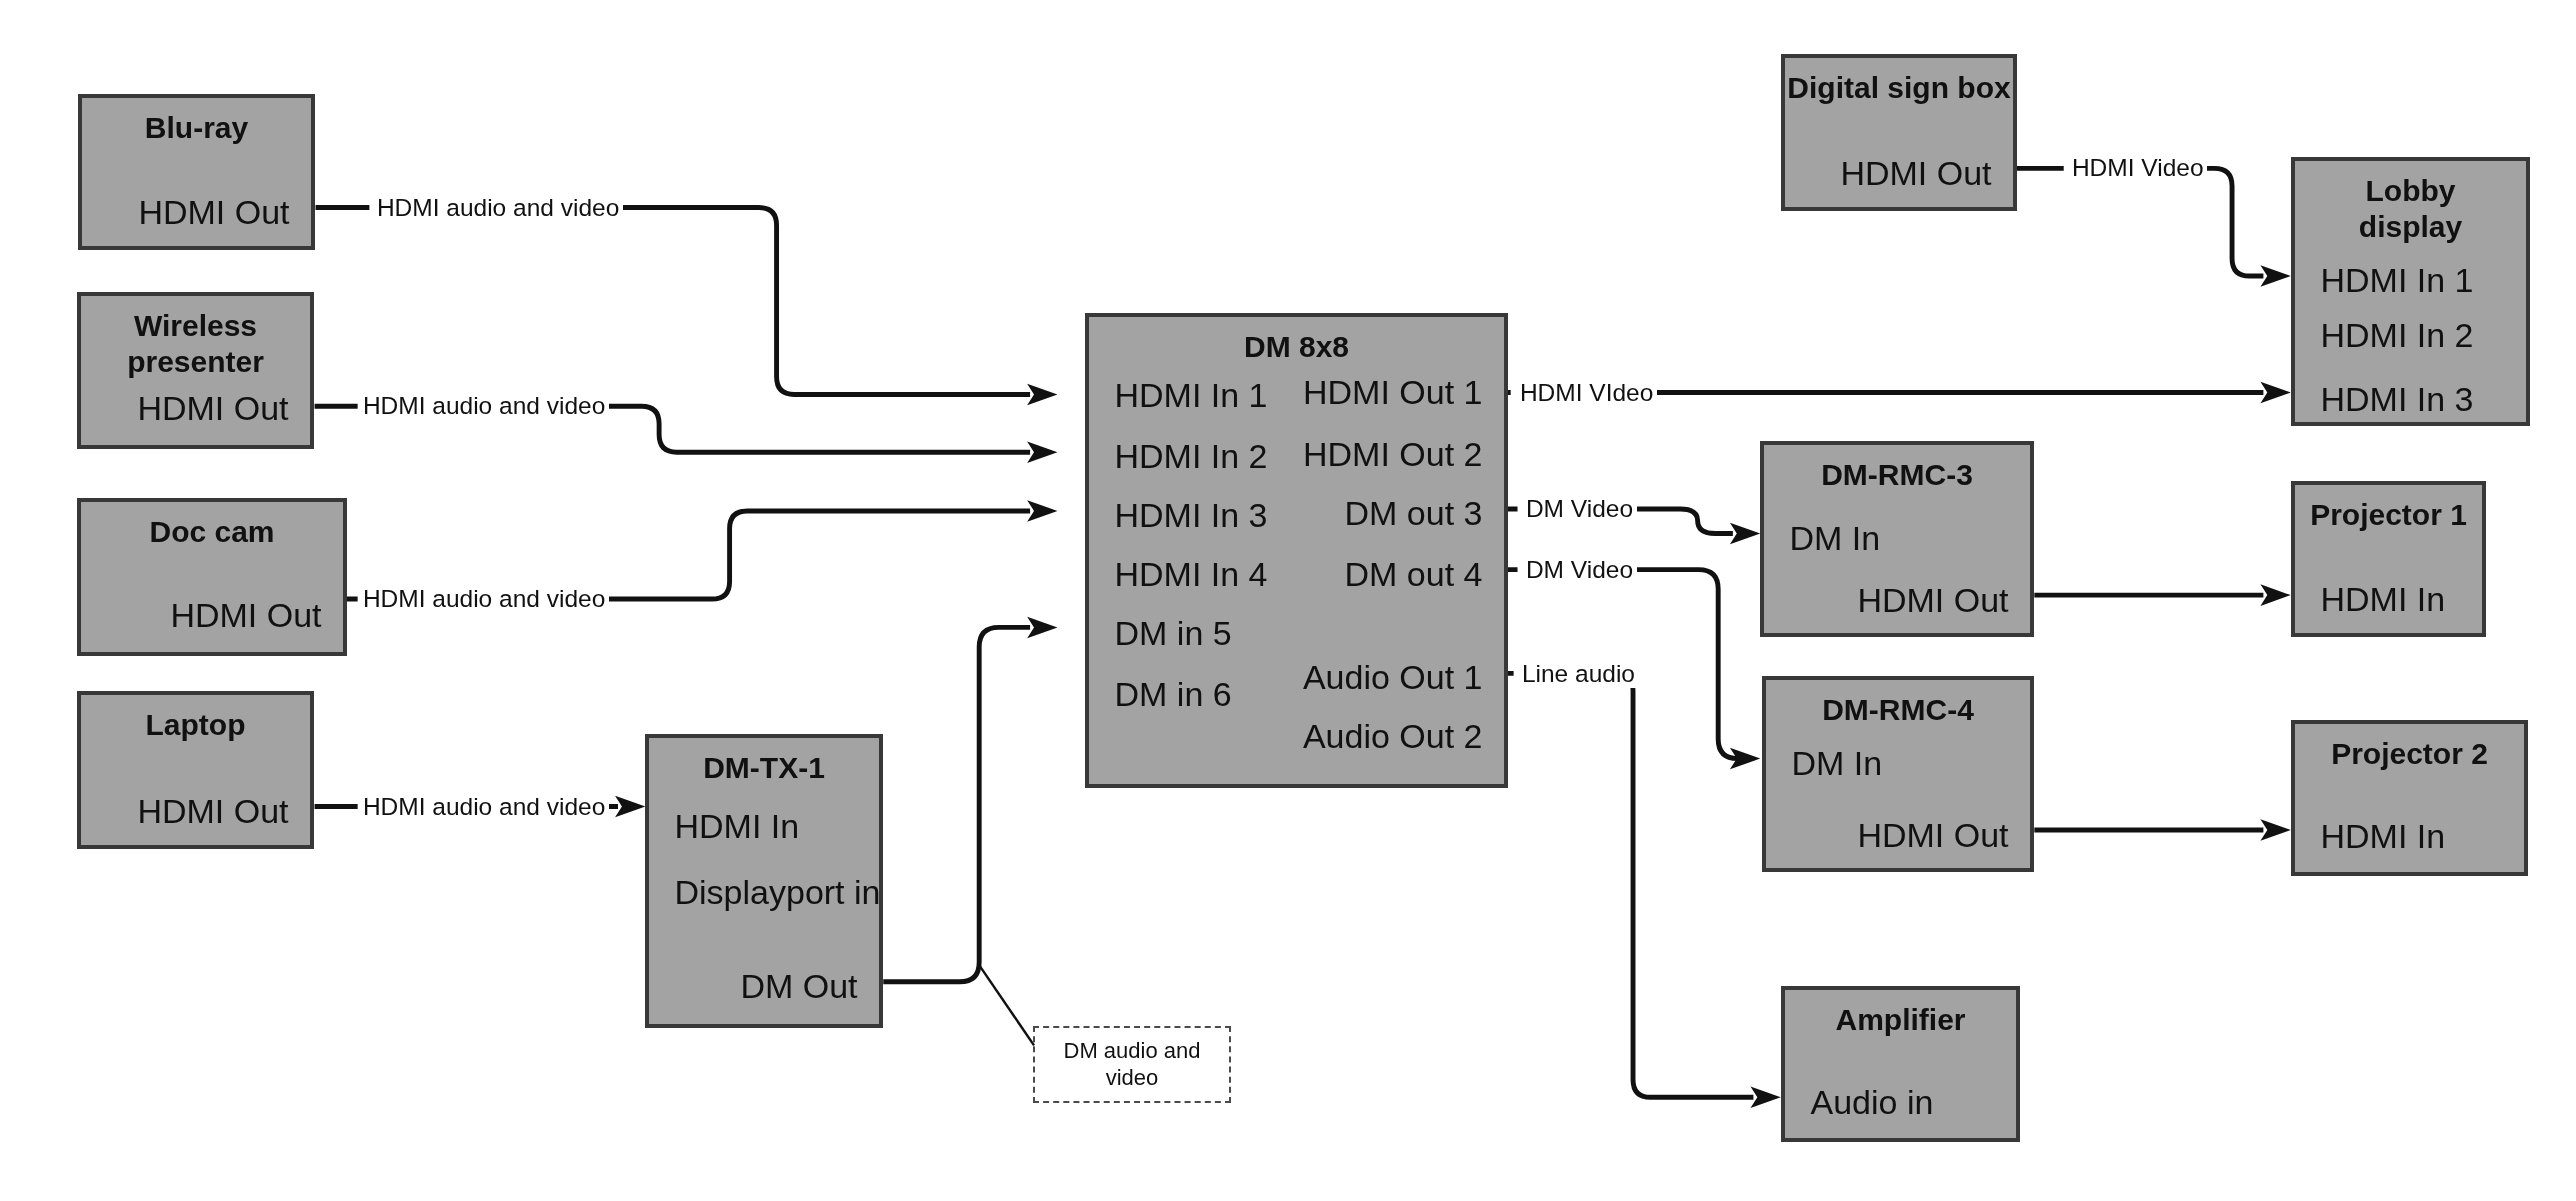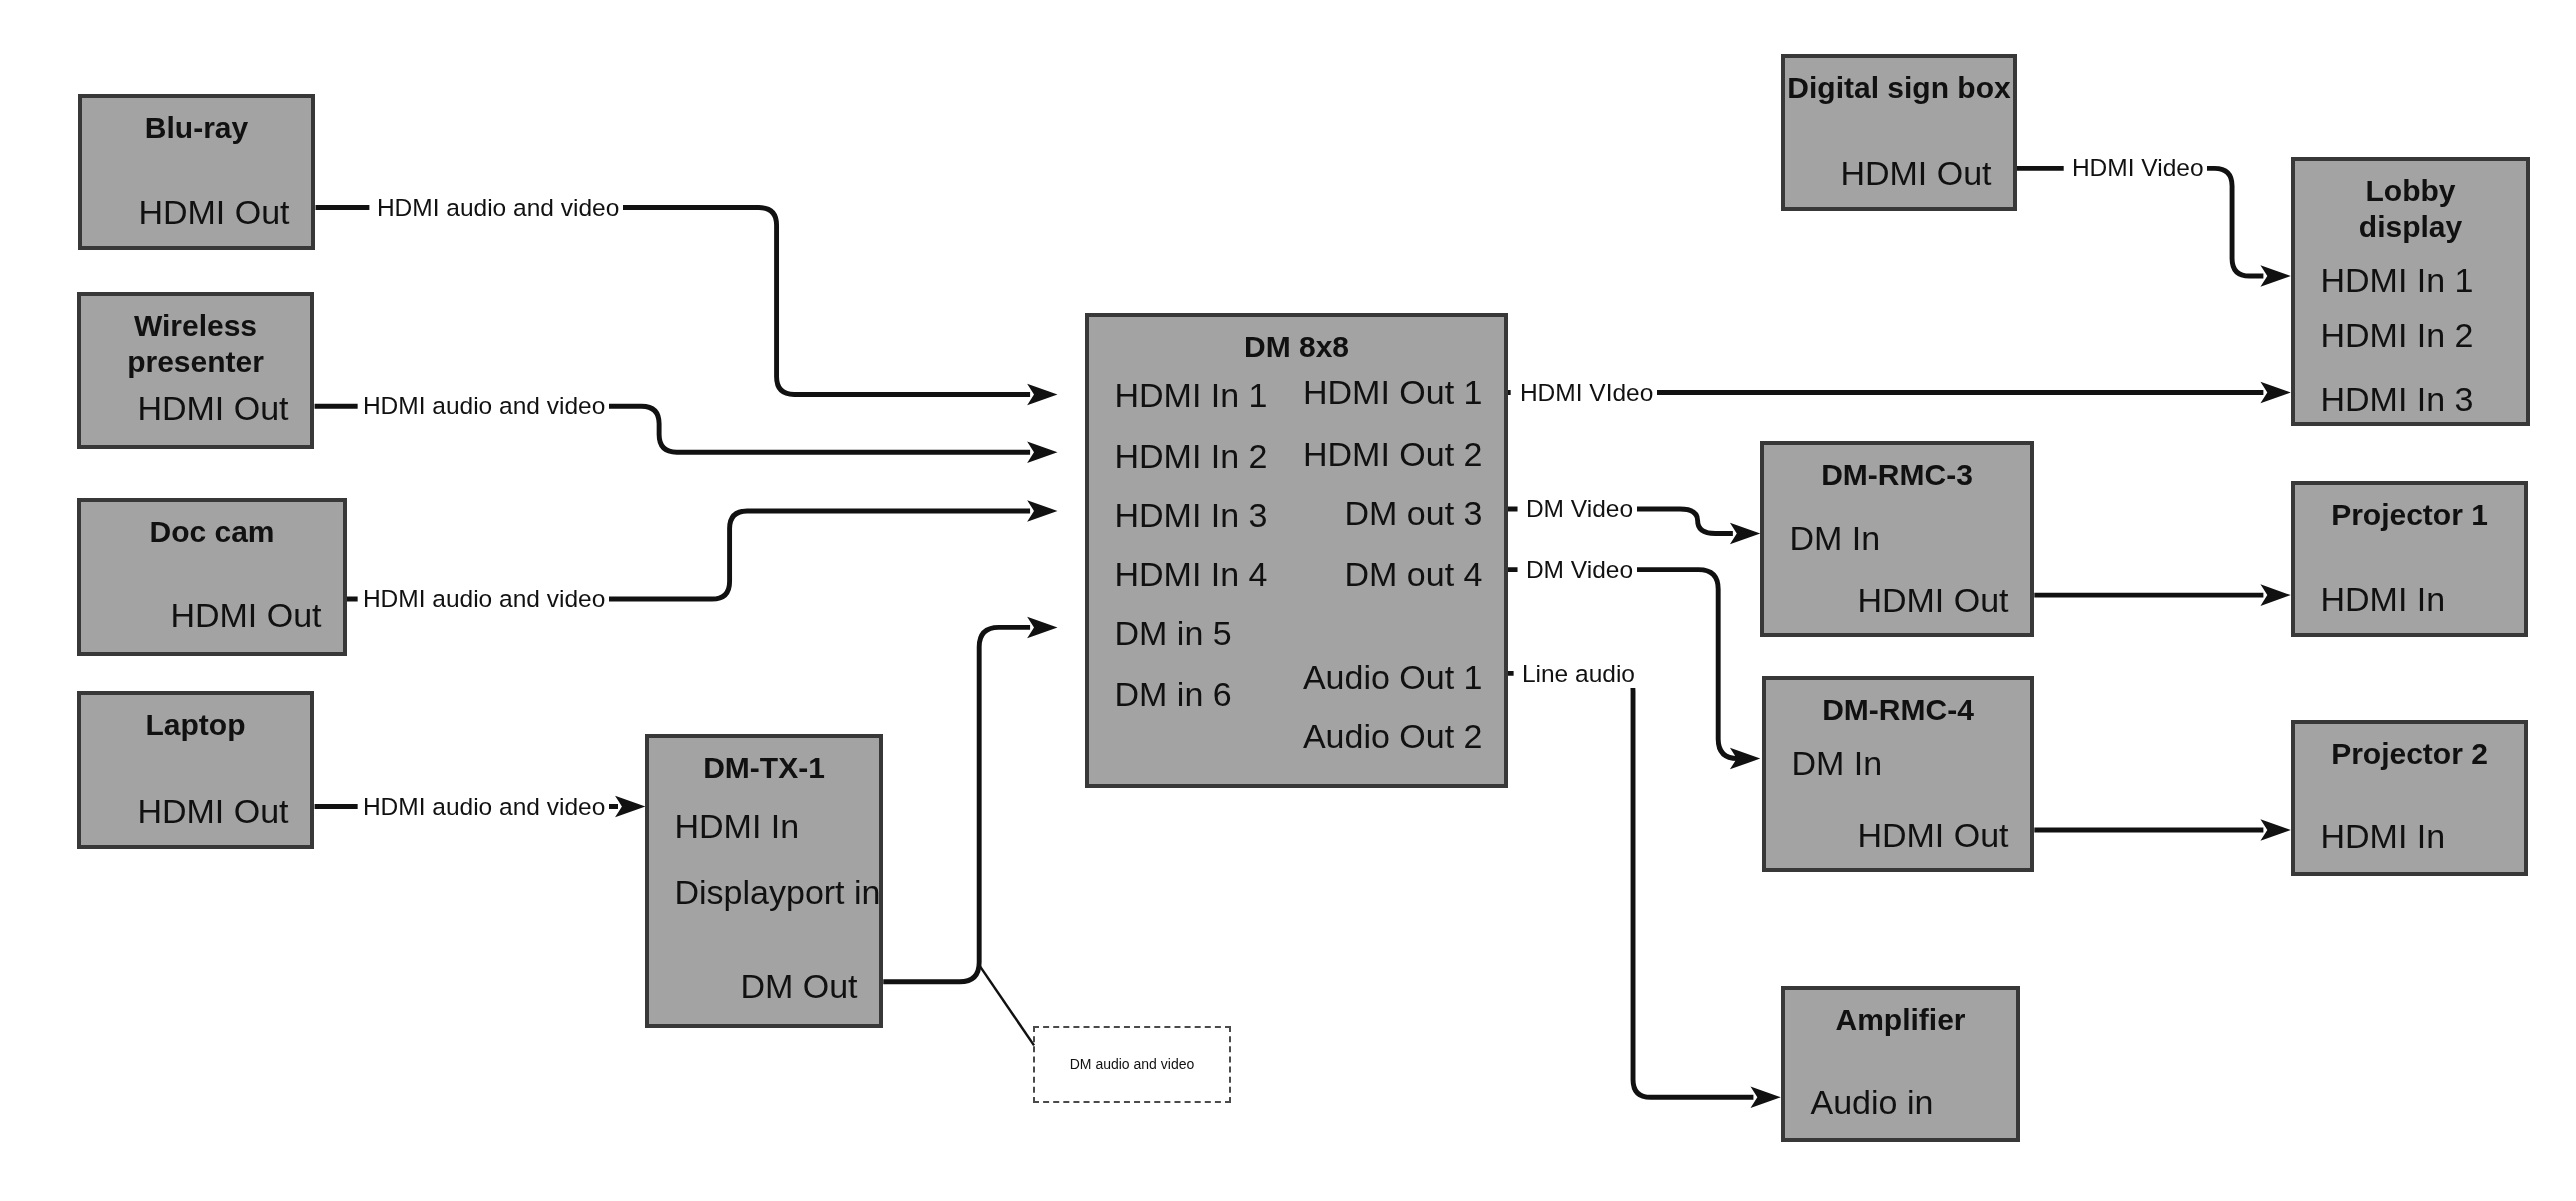--- a/index.html
+++ b/index.html
@@ -20,21 +20,21 @@
     position:absolute;font-size:34px;white-space:nowrap;transform:translateY(-50%);
   }
   .port.left{left:25.5px;}
   .port.right{right:21.5px;text-align:right;}
   .wire-label{
     position:absolute;font-size:24.5px;white-space:nowrap;transform:translateY(-50%);
     background:#ffffff;padding:0 3.9px;
   }
   .note{
     position:absolute;left:1033px;top:1026px;width:198px;height:77px;box-sizing:border-box;
-    border:2px dashed #4a4a4a;text-align:center;font-size:14px;line-height:26.4px;
+    border:2px dashed #4a4a4a;text-align:center;font-size:22px;line-height:26.4px;
     display:flex;align-items:center;justify-content:center;
   }
   .note .note-text{width:157px;}
 </style>
 </head>
 <body>
 
 <div class="canvas">
 
   <svg class="wires" viewBox="0 0 2631 1227" stroke="#111111" stroke-width="5" fill="none">
@@ -138,21 +138,21 @@
     <div class="port left" style="top:93px;">DM In</div>
     <div class="port right" style="top:155px;">HDMI Out</div>
   </div>
 
   <div class="node" style="left:1762px;top:676px;width:272px;height:196px;">
     <div class="title">DM-RMC-4</div>
     <div class="port left" style="top:83px;">DM In</div>
     <div class="port right" style="top:155px;">HDMI Out</div>
   </div>
 
-  <div class="node" style="left:2291px;top:481px;width:237px;height:156px;">
+  <div class="node" style="left:2291px;top:481px;width:195px;height:156px;">
     <div class="title">Projector 1</div>
     <div class="port left" style="top:114px;">HDMI In</div>
   </div>
 
   <div class="node" style="left:2291px;top:720px;width:237px;height:156px;">
     <div class="title">Projector 2</div>
     <div class="port left" style="top:112px;">HDMI In</div>
   </div>
 
   <div class="node" style="left:1781px;top:986px;width:239px;height:156px;">

